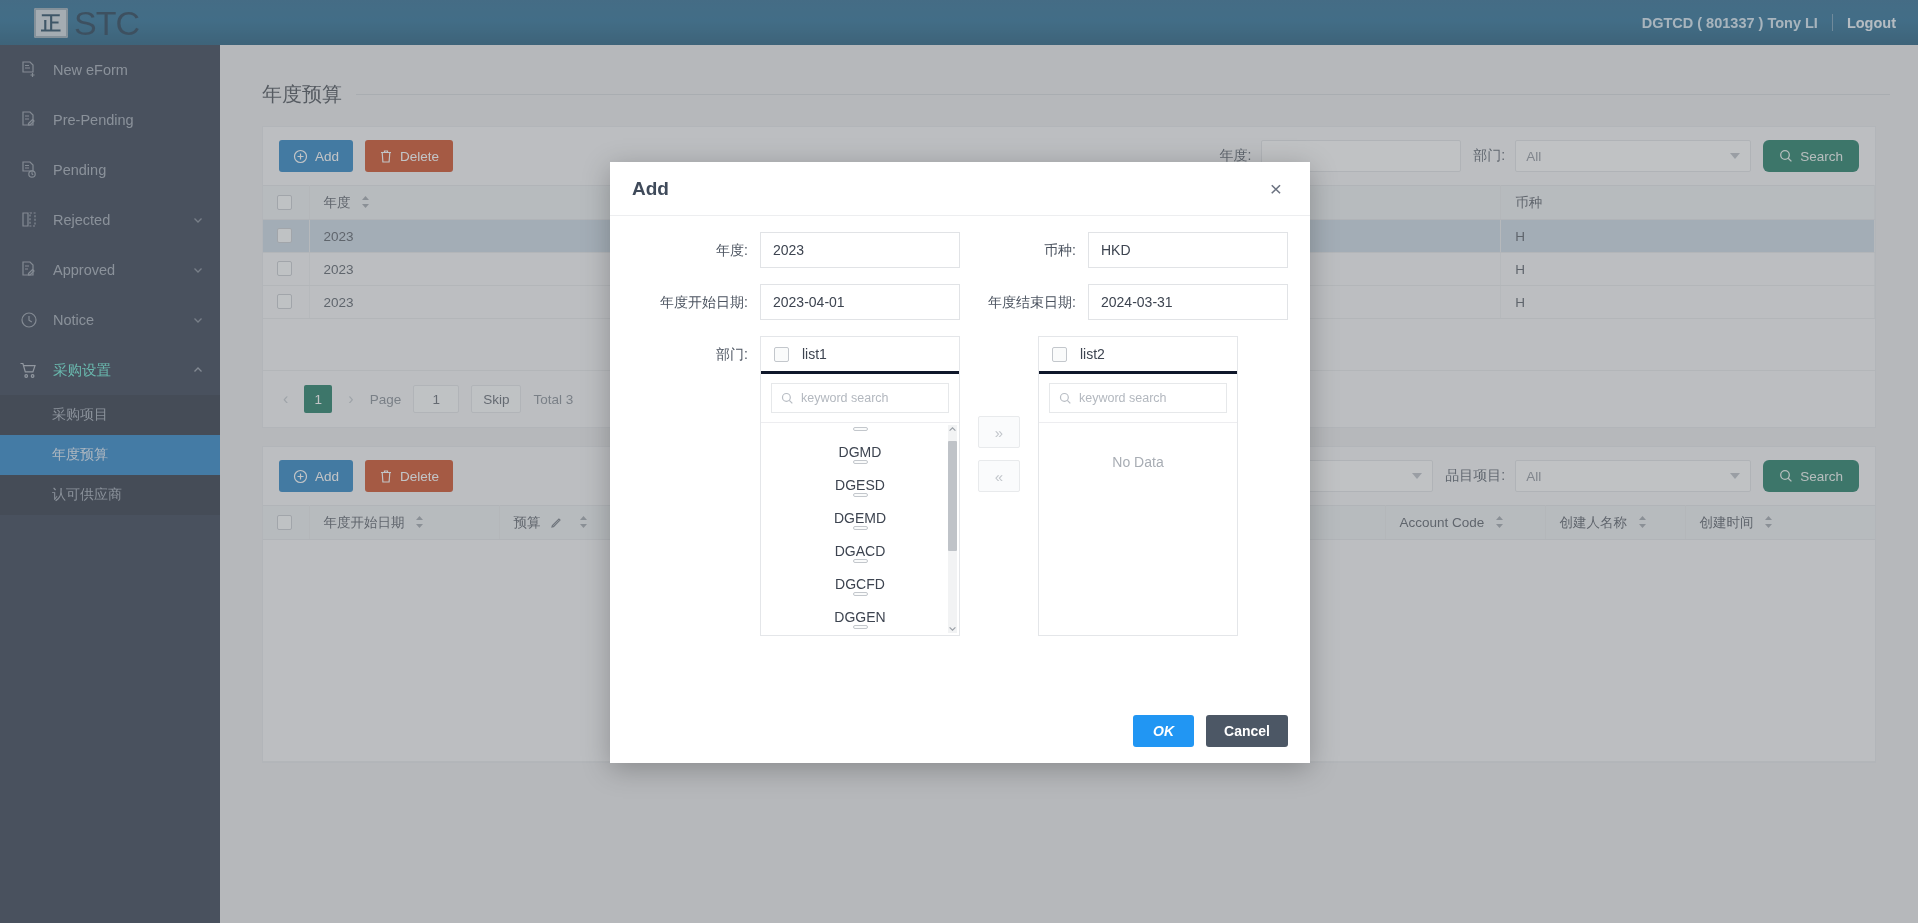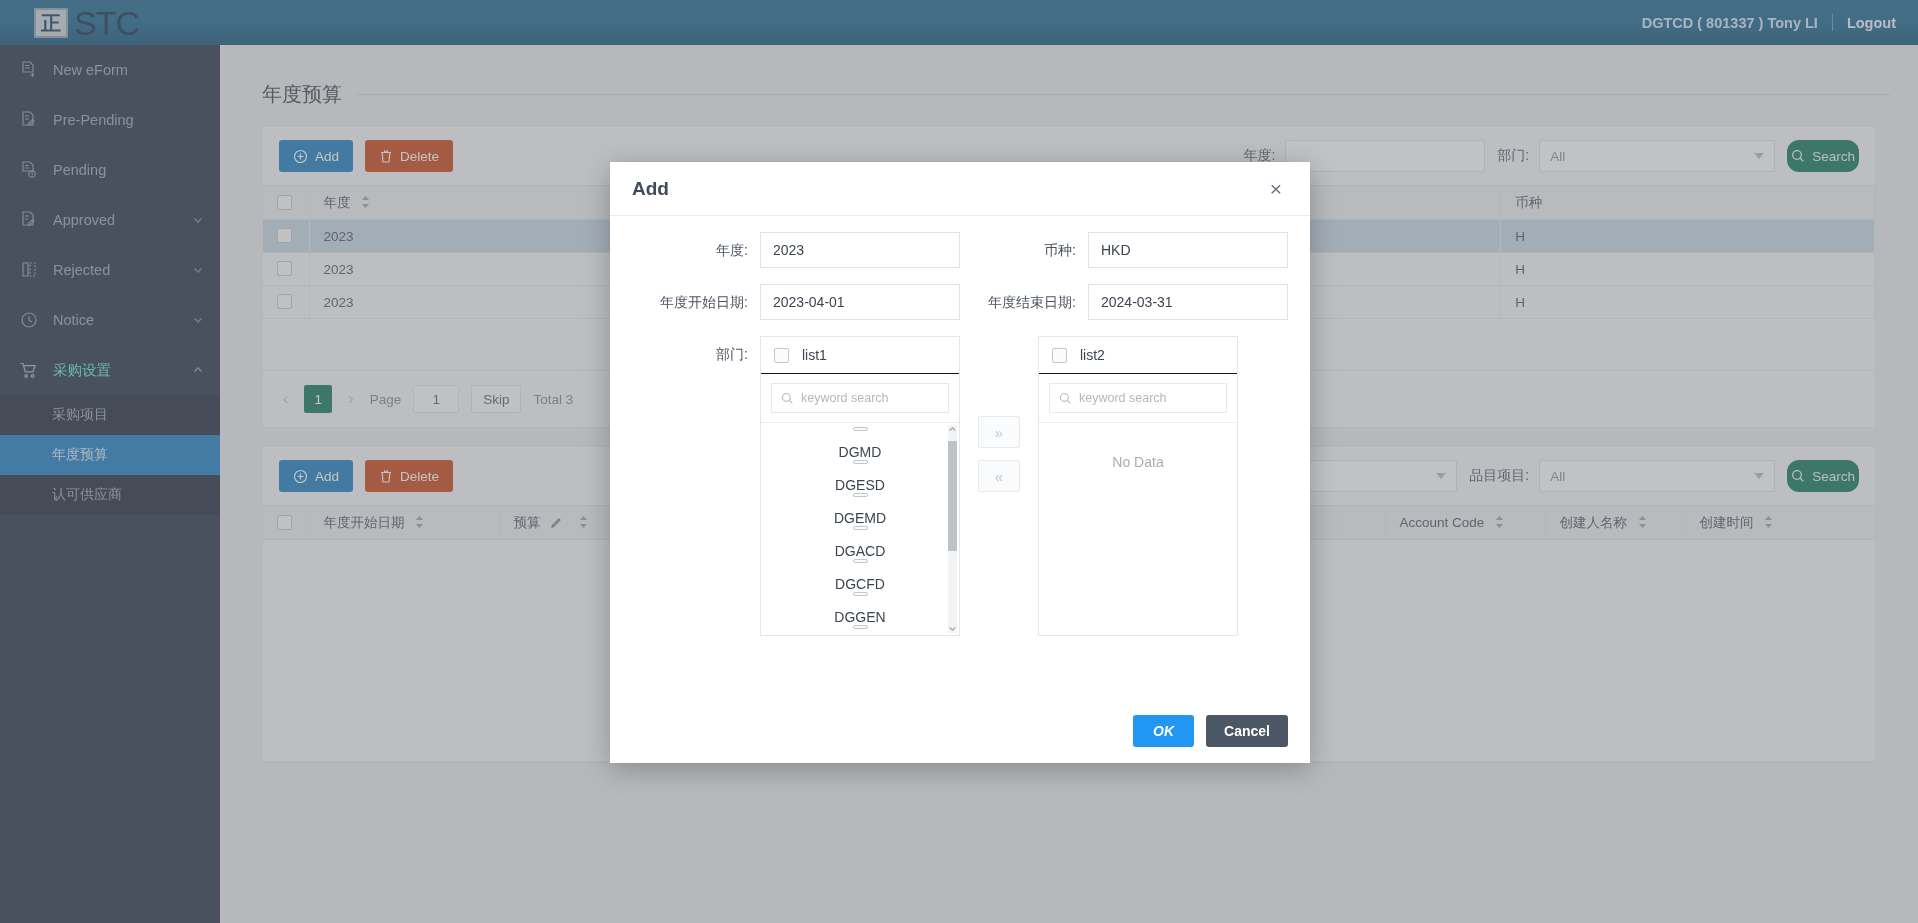--- a/index.html
+++ b/index.html
@@ -106,21 +106,21 @@
     font-size: 13.5px; color: #878d96;
   }
   .fld.sel { width: 236px; justify-content: space-between; }
   .caret {
     width: 0; height: 0; border-left: 5px solid transparent;
     border-right: 5px solid transparent; border-top: 6px solid #b6bbc2;
   }
   .btn-search {
     background: #0e7158; color: #e9f3ef; height: 32px;
     display: inline-flex; align-items: center; gap: 7px;
-    padding: 0 4px; border-radius: 12px; font-size: 13.5px; cursor: pointer;
+    padding: 0 16px; border-radius: 6px; font-size: 13.5px; cursor: pointer;
   }
 
   table.grid { width: 100%; border-collapse: collapse; }
   table.grid th {
     background: #eceef0; border-top: 1px solid #e0e2e5;
     border-bottom: 1px solid #e0e2e5; border-right: 1px solid #e6e8ea;
     height: 34px; font-size: 13.5px; font-weight: normal;
     color: #4b525c; text-align: left; padding: 0 14px; white-space: nowrap;
   }
   table.grid th .sorter { display: inline-block; margin-left: 7px; vertical-align: -1px; }
@@ -194,21 +194,21 @@
   .transfer { display: flex; align-items: flex-start; }
   .tf-label {
     width: 128px; text-align: right; padding-right: 12px;
     font-size: 14px; color: #4c5460; line-height: 36px; white-space: nowrap;
   }
   .tf-panel {
     width: 200px; height: 300px; border: 1px solid #e4e6e9;
     display: flex; flex-direction: column; background: #fff;
   }
   .tf-head {
-    height: 37px; border-bottom: 1px solid #0f172a;
+    height: 37px; border-bottom: 3px solid #0f172a;
     display: flex; align-items: center; padding: 0 13px; gap: 13px;
     font-size: 14px; color: #3d4450;
   }
   .tf-search-wrap { padding: 9px 10px; border-bottom: 1px solid #ededf0; }
   .tf-search {
     height: 30px; border: 1px solid #e6e8ea; display: flex;
     align-items: center; gap: 7px; padding: 0 9px;
     font-size: 12.5px; color: #b3b8bf;
   }
   .tf-list { flex: 1; overflow: hidden; position: relative; padding-top: 4px; }
@@ -304,39 +304,39 @@
             <circle cx="12" cy="13" r="3.2"></circle>
             <path d="M12 11.3V13l1.2.8"></path>
         </svg>
       </span>
       <span class="lbl">Pending</span>
     </div>
 
     <div class="nav-item">
       <span class="ic">
         <svg width="18" height="18" viewBox="0 0 18 18" fill="none" stroke="#8d96a3" stroke-width="1.2">
+          <path d="M3 2h5v13H3z"></path>
+            <path d="M10 2h5v13h-5z" stroke-dasharray="2 1.6"></path>
+        </svg>
+      </span>
+      <span class="lbl">Rejected</span>
+      <svg class="chev" viewBox="0 0 12 12" fill="none" stroke="#8d96a3" stroke-width="1.3">
+          <path d="M2.5 4.5L6 8l3.5-3.5"></path>
+        </svg>
+    </div>
+
+    <div class="nav-item">
+      <span class="ic">
+        <svg width="18" height="18" viewBox="0 0 18 18" fill="none" stroke="#8d96a3" stroke-width="1.2">
           <path d="M3 1h7l3 3v10H3z"></path>
             <path d="M5 5h4M5 8h3"></path>
             <path d="M8.5 12.5l4-4 1.5 1.5-4 4h-1.5z"></path>
         </svg>
       </span>
       <span class="lbl">Approved</span>
-      <svg class="chev" viewBox="0 0 12 12" fill="none" stroke="#8d96a3" stroke-width="1.3">
-          <path d="M2.5 4.5L6 8l3.5-3.5"></path>
-        </svg>
-    </div>
-
-    <div class="nav-item">
-      <span class="ic">
-        <svg width="18" height="18" viewBox="0 0 18 18" fill="none" stroke="#8d96a3" stroke-width="1.2">
-          <path d="M3 2h5v13H3z"></path>
-            <path d="M10 2h5v13h-5z" stroke-dasharray="2 1.6"></path>
-        </svg>
-      </span>
-      <span class="lbl">Rejected</span>
       <svg class="chev" viewBox="0 0 12 12" fill="none" stroke="#8d96a3" stroke-width="1.3">
           <path d="M2.5 4.5L6 8l3.5-3.5"></path>
         </svg>
     </div>
 
     <div class="nav-item">
       <span class="ic">
         <svg width="18" height="18" viewBox="0 0 18 18" fill="none" stroke="#8d96a3" stroke-width="1.2">
           <circle cx="9" cy="9" r="7"></circle>
             <path d="M9 5v4.2l2.8 1.8"></path>

